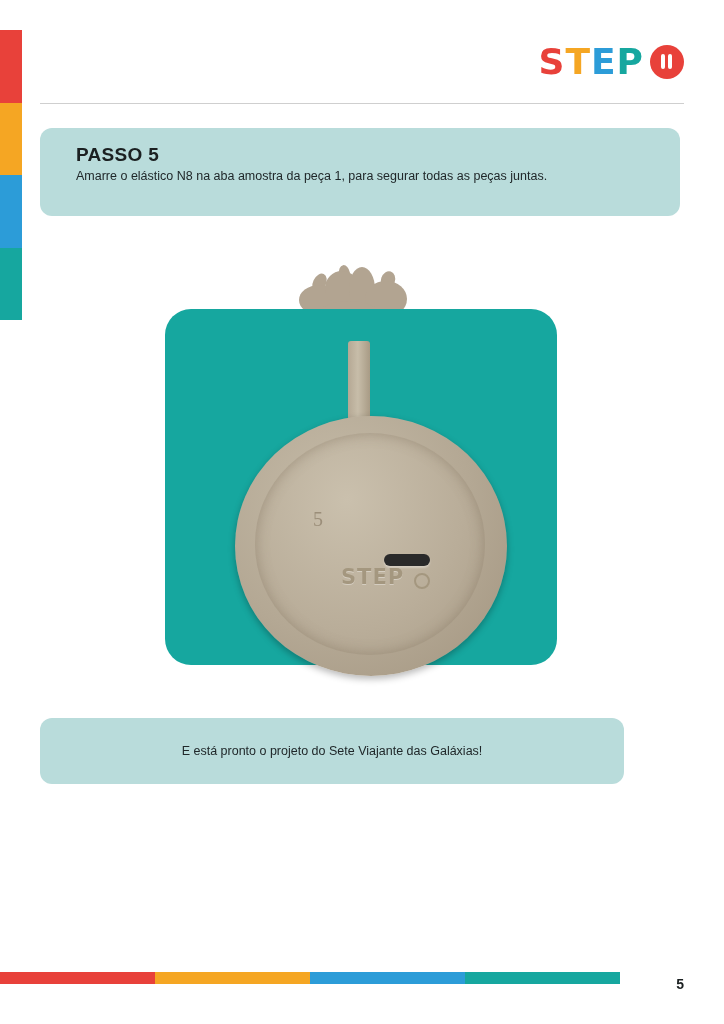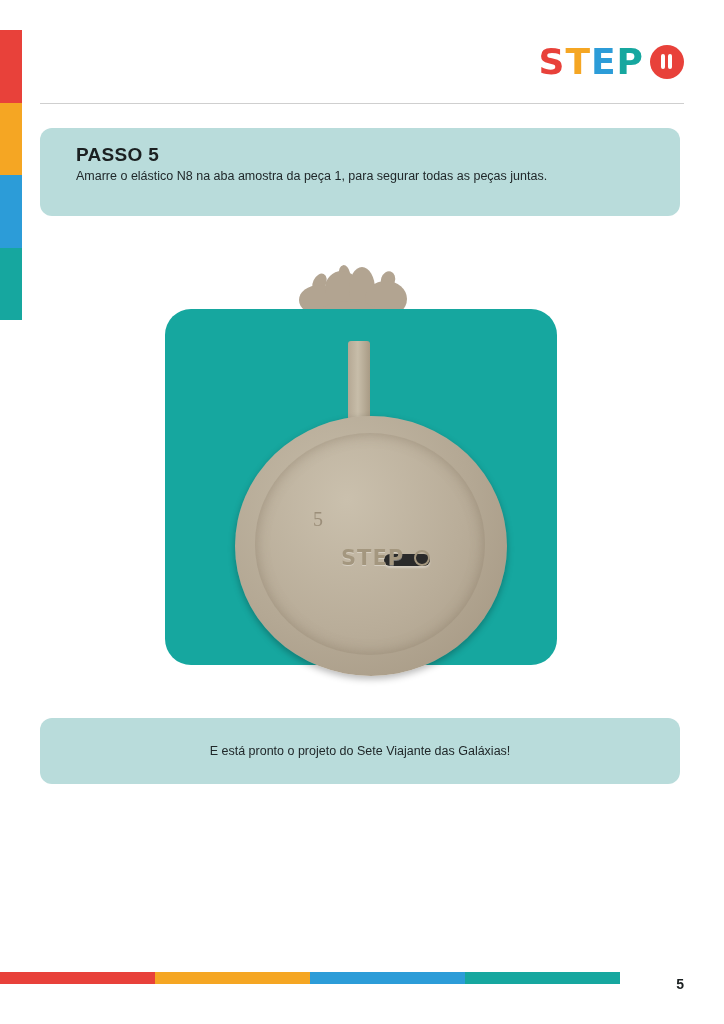--- a/index.html
+++ b/index.html
@@ -149,29 +149,29 @@
     position: absolute;
     left: 58px;
     top: 75px;
     font-size: 20px;
     color: #9b8e79;
     font-family: "Liberation Serif", serif;
   }
   .disc-logo {
     position: absolute;
     left: 86px;
-    top: 113px;
+    top: 132px;
     font-size: 21px;
     font-weight: 700;
     color: #a4977f;
     letter-spacing: 1px;
     font-family: "DejaVu Sans", sans-serif;
     text-shadow: 0 1px 0 rgba(255,255,255,.35);
     display: flex;
-    align-items: center;
+    align-items: flex-end;
     gap: 10px;
   }
   .disc-logo .dmark {
     width: 16px; height: 16px; border-radius: 50%;
     border: 2px solid #a4977f;
     display: inline-block;
   }
   .slot {
     position: absolute;
     left: 129px;
@@ -210,21 +210,21 @@
   .topper .b5 { left: 24px; top: 36px; width: 60px; height: 26px; }
   .topper .sp1 { left: 18px; top: 8px; width: 13px; height: 20px; transform: rotate(25deg); }
   .topper .sp2 { left: 44px; top: 0px; width: 11px; height: 17px; transform: rotate(-10deg); }
   .topper .sp3 { left: 86px; top: 6px; width: 14px; height: 18px; transform: rotate(18deg); }
 
   
   .note-box {
     position: absolute;
     left: 40px;
     top: 718px;
-    width: 640px;
+    width: 584px;
     height: 66px;
     background: #b9dcdb;
     border-radius: 12px;
     display: flex;
     align-items: center;
     justify-content: center;
   }
   .note-text {
     font-size: 12.5px;
     color: #20282a;

